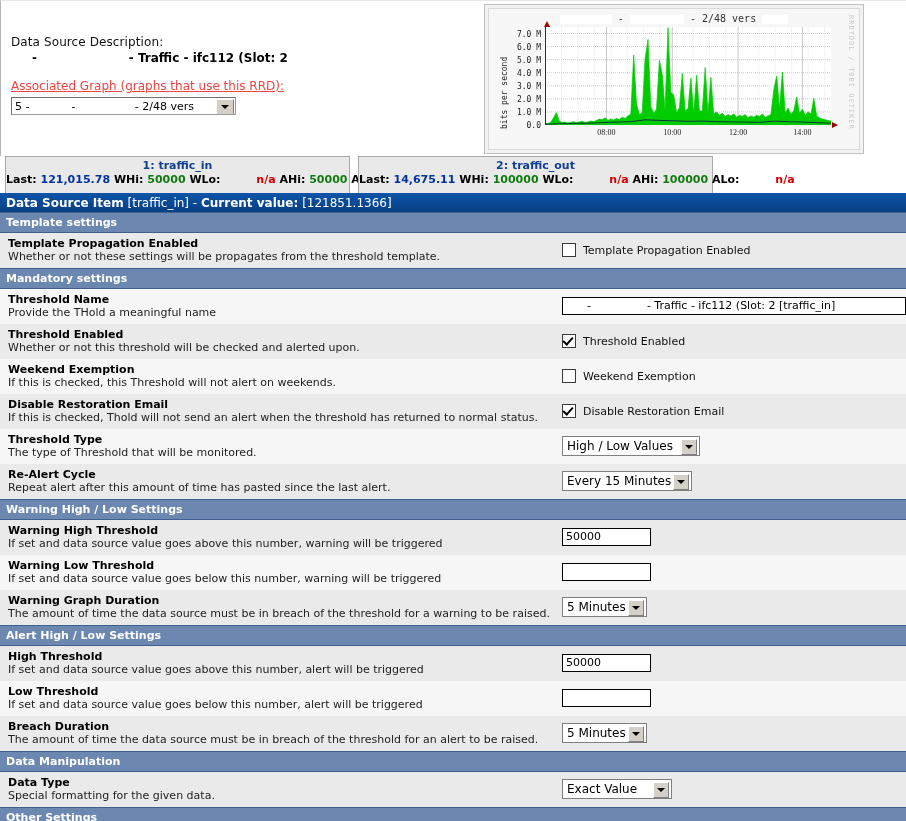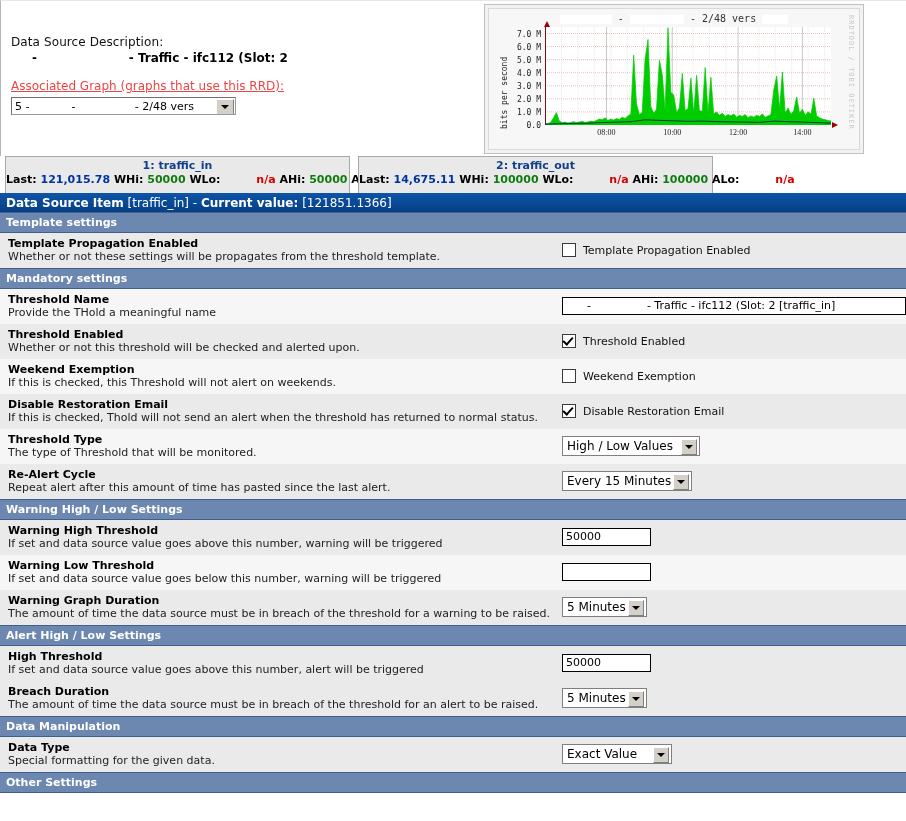--- a/index.html
+++ b/index.html
@@ -343,20 +343,29 @@
   </tr>
   <tr class="alt">
     <td class="l">
       <div class="f-title">High Threshold</div>
       <div class="f-desc">If set and data source value goes above this number, alert will be triggered</div>
     </td>
     <td class="r">
       <span class="txtbox" style="width:89px">50000</span>
     </td>
   </tr>
+  <tr class="norm">
+    <td class="l">
+      <div class="f-title">Low Threshold</div>
+      <div class="f-desc">If set and data source value goes below this number, alert will be triggered</div>
+    </td>
+    <td class="r">
+      <span class="txtbox" style="width:89px"></span>
+    </td>
+  </tr>
   <tr class="alt">
     <td class="l">
       <div class="f-title">Breach Duration</div>
       <div class="f-desc">The amount of time the data source must be in breach of the threshold for an alert to be raised.</div>
     </td>
     <td class="r">
       <span class="dd" style="min-width:75px">
         <span>5 Minutes</span>
         <i class="a"></i>
       </span>

